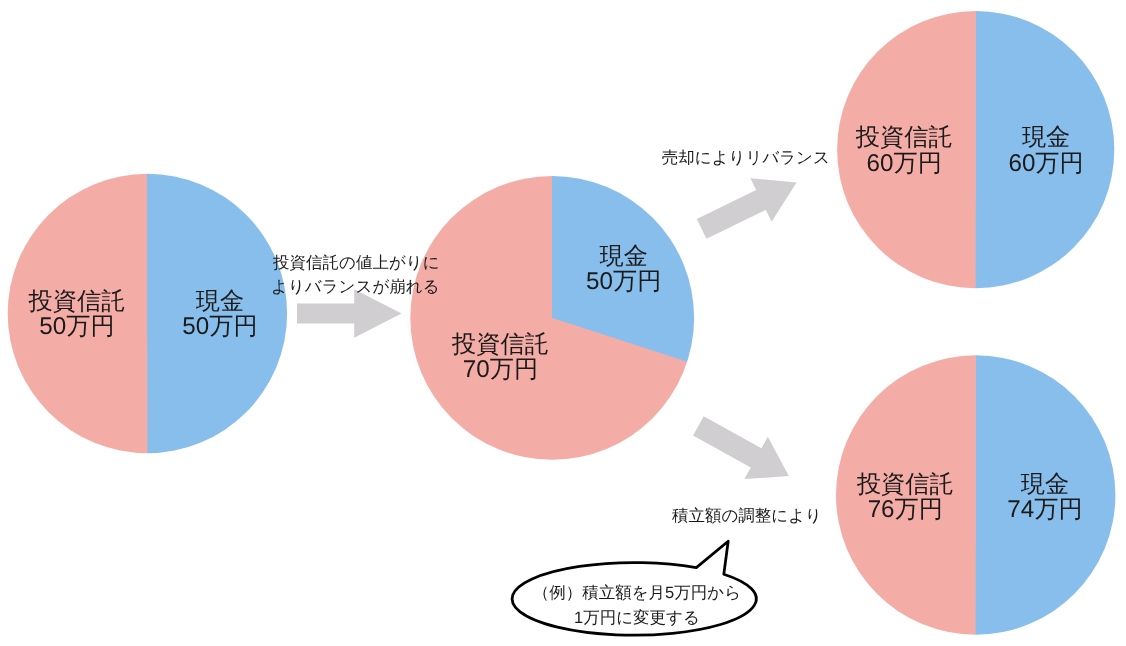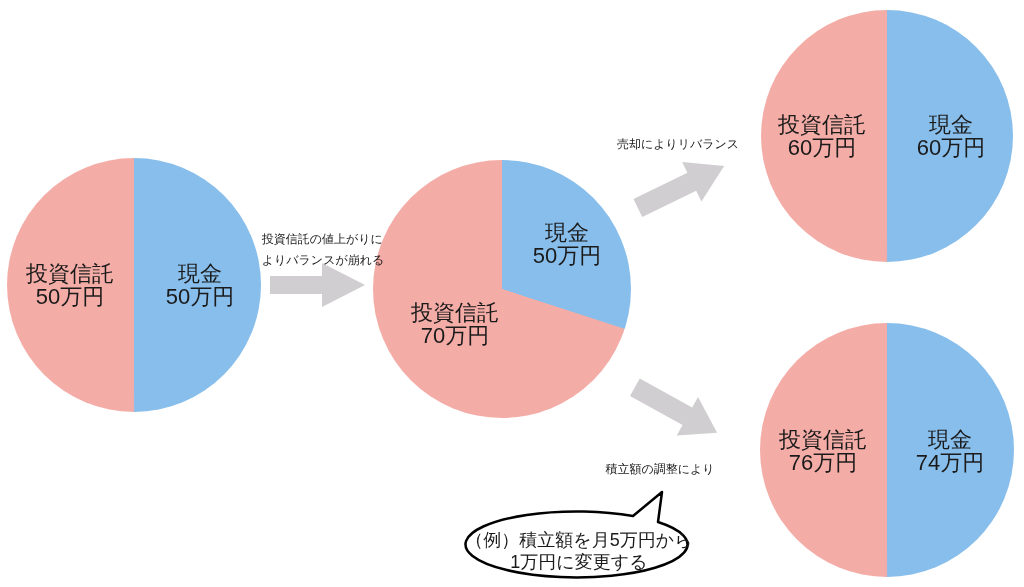--- a/index.html
+++ b/index.html
@@ -44,49 +44,49 @@
     text-align: center;
     font-size: 22px;
     line-height: 23px;
     white-space: nowrap;
   }
   .pie-label span { display: block; }
 
   .annotation {
     position: absolute;
     transform: translate(-50%, -50%);
-    text-align: left;
-    font-size: 12px;
+    text-align: right;
+    font-size: 15px;
     line-height: 21px;
     white-space: nowrap;
   }
   .annotation span { display: block; }
 
   .bubble-text {
     position: absolute;
     transform: translate(-50%, -50%);
     text-align: center;
-    font-size: 18px;
+    font-size: 15px;
     line-height: 22px;
     white-space: nowrap;
   }
   .bubble-text span { display: block; }
 
   .pos-start-fund  { left: 70px;  top: 285px; }
   .pos-start-cash  { left: 200px; top: 285px; }
   .pos-unbal-cash  { left: 567px; top: 244px; }
   .pos-unbal-fund  { left: 455px; top: 324px; }
   .pos-sell-fund   { left: 822px; top: 136px; }
   .pos-sell-cash   { left: 951px; top: 136px; }
   .pos-adjust-fund { left: 823px; top: 451px; }
   .pos-adjust-cash { left: 950px; top: 451px; }
 
   .pos-unbalance-note { left: 323px; top: 206px; margin-top: 44px; }
   .pos-sell-note      { left: 678px; top: 144px; }
-  .pos-adjust-note    { left: 660px; top: 469px; }
+  .pos-adjust-note    { left: 679px; top: 469px; }
   .pos-bubble-text    { left: 579px; top: 551px; }
 </style>
 </head>
 <body>
 
 <div class="canvas">
 
   <svg class="shapes" viewBox="0 0 1024 587">
     <g>
       <polygon points="270,276 322,276 322,263 365,285 322,307 322,294 270,294" style="fill:var(--arrow)"></polygon>

